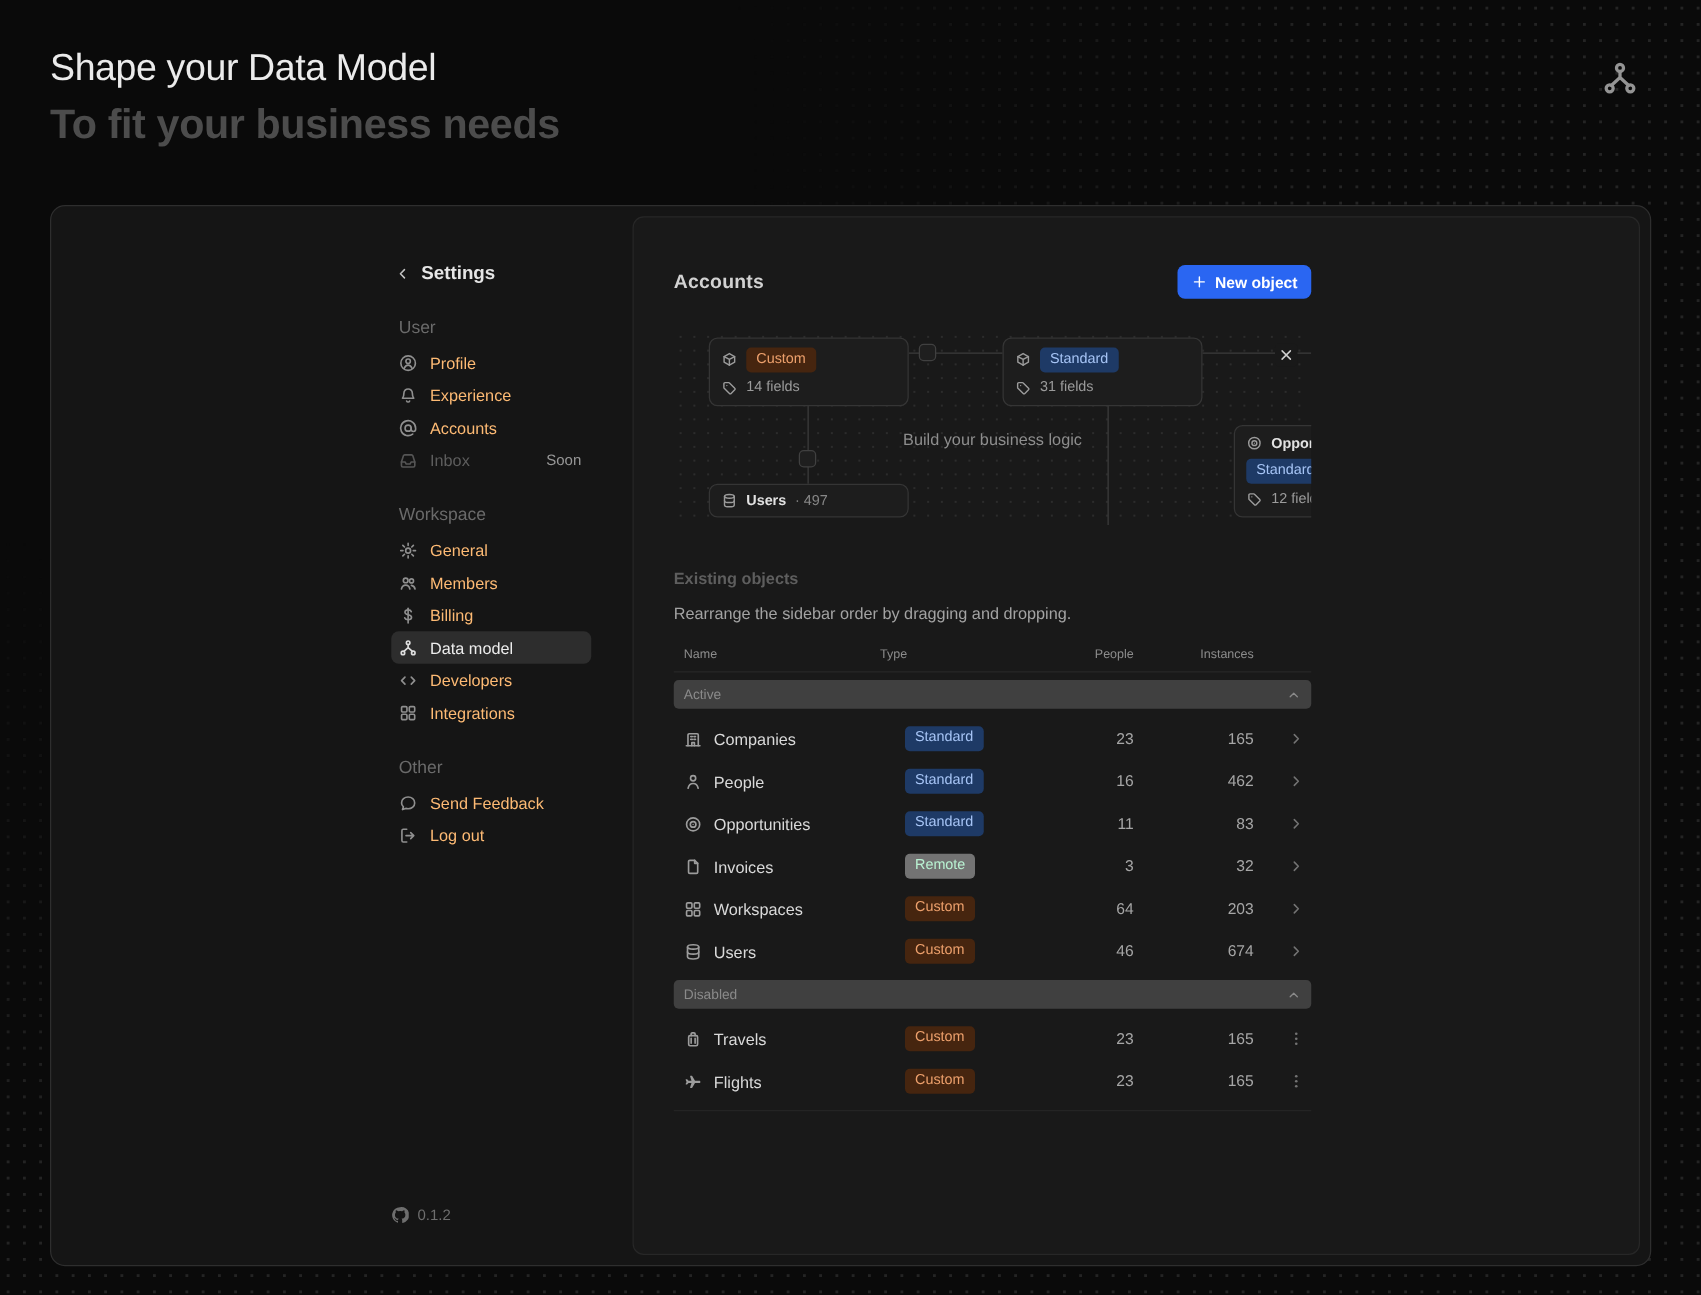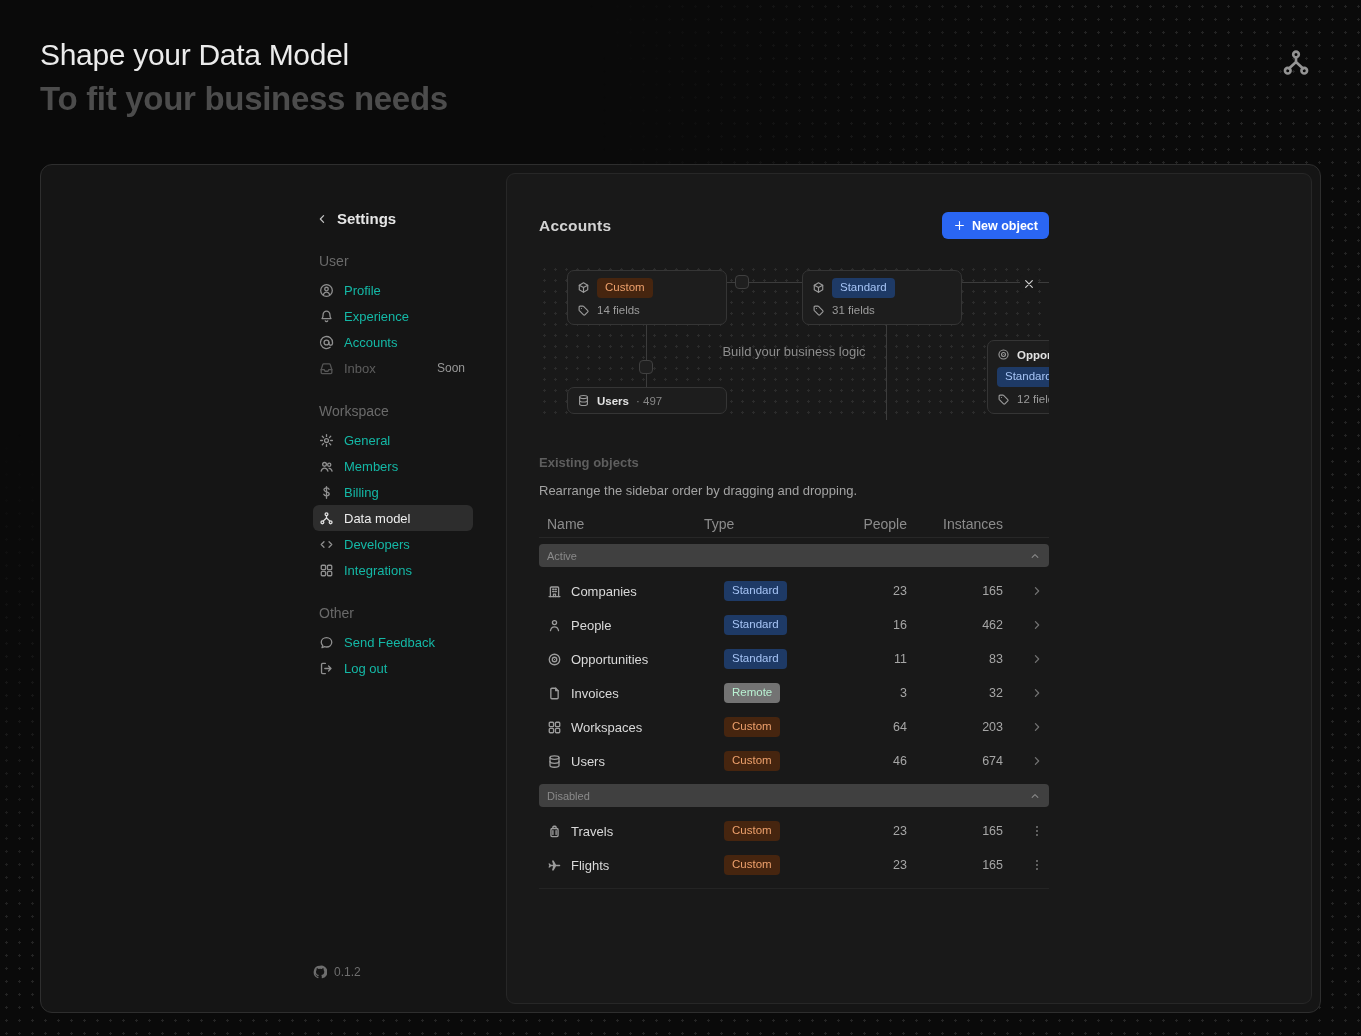--- a/index.html
+++ b/index.html
@@ -32,21 +32,21 @@
     display:flex;
   }
   
   .sidebar { width:465px; flex:none; position:relative; }
   .sidebar-inner { margin-left:272px; width:160px; padding-top:45px; }
   .sb-back { display:flex; align-items:center; gap:8px; margin-bottom:26px; padding-left:2px;
              color:#e6e6e6; font-size:15px; font-weight:700; cursor:pointer; }
   .sb-back .icon { width:14px; height:14px; color:#c2c2c2; }
   .sb-label { font-size:14px; color:#6a6a6a; margin:22px 0 8px 6px; }
   .sb-item { display:flex; align-items:center; gap:10px; height:26px; padding:0 8px 0 6px;
-             border-radius:6px; color:#14b8a6; font-size:13px; cursor:pointer; }
+             border-radius:6px; color:#fdba74; font-size:13px; cursor:pointer; }
   .sb-item .icon { width:15px; height:15px; color:#8f8f8f; }
   .sb-item.active { background:#2d2d2d; color:#ededed; }
   .sb-item.active .icon { color:#dfdfdf; }
   .sb-item.disabled { color:#5d5d5d; }
   .sb-item.disabled .icon { color:#555; }
   .sb-soon { margin-left:auto; font-size:12px; color:#979797; }
   .sb-version { position:absolute; left:272px; bottom:33px; display:flex; align-items:center; gap:7px;
                 color:#6e6e6e; font-size:12px; }
   .sb-version .icon { width:14px; height:14px; color:#6e6e6e; }
 
@@ -79,21 +79,21 @@
                   background:#191919; border:none; color:#cfcfcf; cursor:pointer; border-radius:3px; }
   .canvas-close .icon { width:14px; height:14px; }
 
   .badge { display:inline-flex; align-items:center; padding:2px 8px; border-radius:4px;
            font-size:11.5px; font-weight:500; line-height:1.35; white-space:nowrap; }
 
   
   .existing-title { font-size:13px; font-weight:600; color:#5e5e5e; margin-bottom:13px; }
   .existing-desc { font-size:13px; color:#a3a3a3; margin-bottom:12px; }
   .trow { display:grid; grid-template-columns:165px 155px 70px 96px 24px; align-items:center; width:510px; }
-  .tbl-header { height:28px; color:#8c8c8c; font-size:14px; border-bottom:1px solid #272727; margin-bottom:2px; }
+  .tbl-header { height:28px; color:#8c8c8c; font-size:10px; border-bottom:1px solid #272727; margin-bottom:2px; }
   .cell.name { display:flex; align-items:center; gap:9px; padding-left:8px; min-width:0; }
   .cell.type { padding-left:20px; }
   .tbl-header .cell.type { padding-left:0; }
   .cell.num { text-align:right; padding-right:22px; }
   .cell.action { display:flex; justify-content:center; color:#737373; cursor:pointer; }
   .cell.action .icon { width:14px; height:14px; }
   .obj-row { height:34px; font-size:13px; color:#d9d9d9; cursor:pointer; }
   .obj-row .cell.name .icon { width:15px; height:15px; color:#9c9c9c; }
   .obj-row .cell.num { color:#a6a6a6; font-size:12.5px; }
   .group-bar { width:510px; height:23px; background:#404040; border-radius:4px; display:flex;

